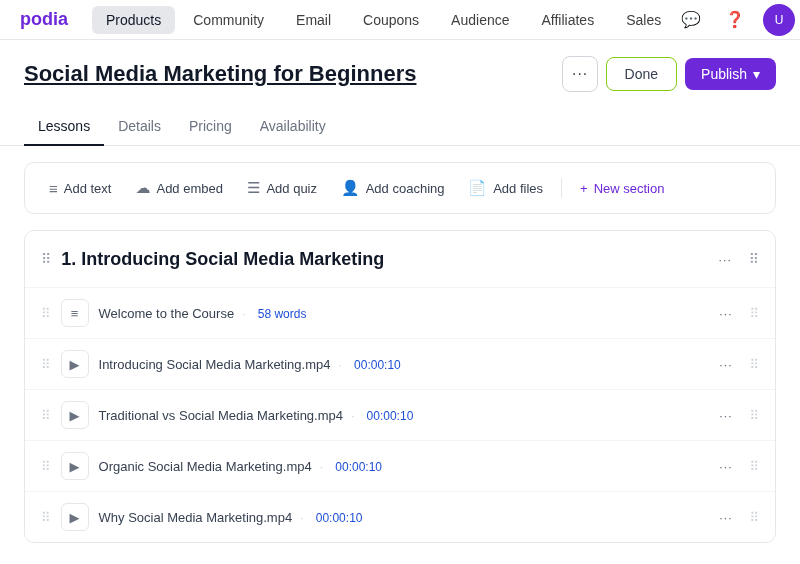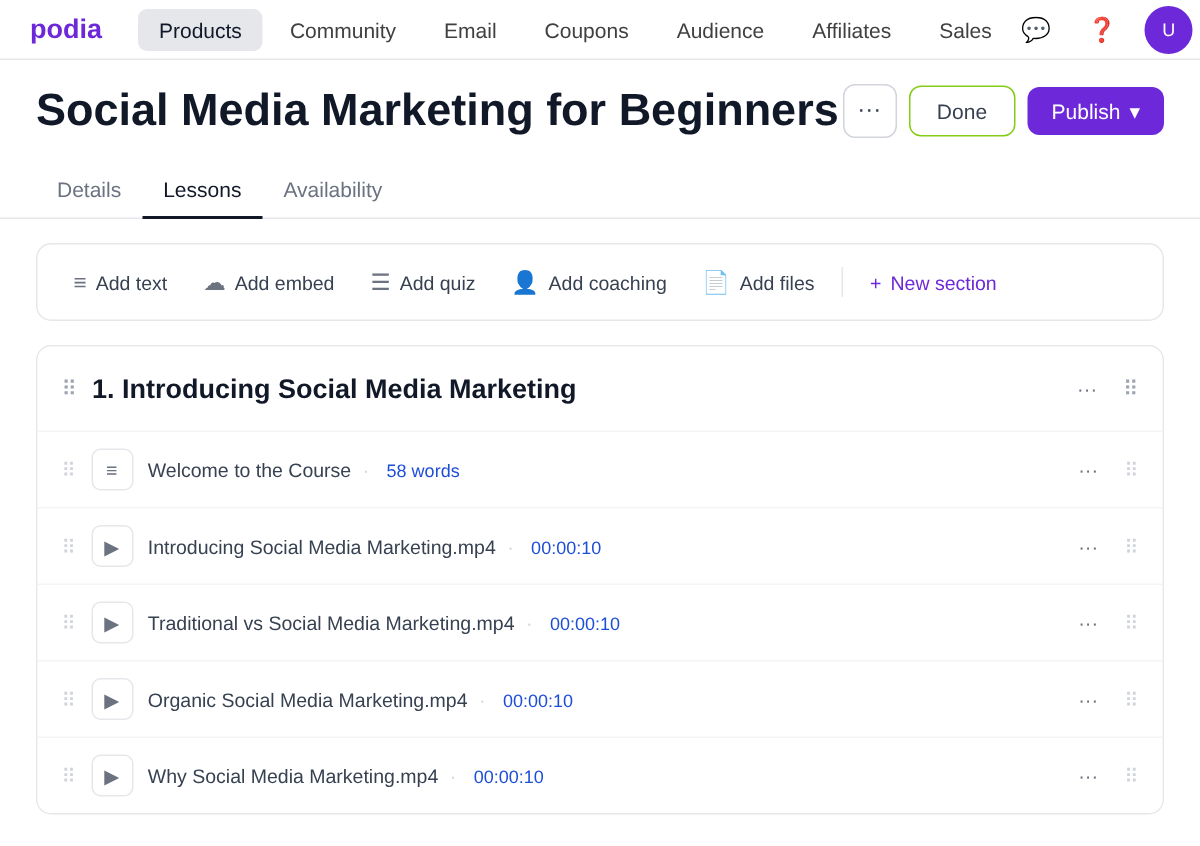--- a/index.html
+++ b/index.html
@@ -30,21 +30,21 @@
       background: #6d28d9; display: flex; align-items: center;
       justify-content: center; color: #fff; font-size: 12px; cursor: pointer;
     }
 
     
     .page-header { padding: 16px 24px 0; }
     .breadcrumb { font-size: 12px; color: #6b7280; margin-bottom: 6px; }
     .breadcrumb a { color: #6b7280; text-decoration: none; }
     .breadcrumb span { color: #6b7280; }
     .page-title-row { display: flex; align-items: center; justify-content: space-between; margin-bottom: 16px; }
-    .page-title { font-size: 30px; font-weight: 700; color: #111827; }
+    .page-title { font-size: 22px; font-weight: 700; color: #111827; text-decoration: underline; }
     .page-actions { display: flex; gap: 8px; align-items: center; }
     .btn-more {
       width: 36px; height: 36px; border: 1px solid #d1d5db; border-radius: 8px;
       background: #fff; cursor: pointer; display: flex; align-items: center;
       justify-content: center; color: #374151; font-size: 16px;
     }
     .btn-done {
       padding: 8px 18px; border: 1px solid #84cc16; border-radius: 8px;
       background: #fff; cursor: pointer; font-size: 14px; color: #374151;
       font-weight: 500;
@@ -157,22 +157,23 @@
       <button class="btn-done">Done</button>
       <button class="btn-publish">
         <span>Publish</span>
         <span>▾</span>
       </button>
     </div>
   </div>
 </div>
 
 <div class="tabs">
+  <div class="tab active">Lessons</div>
   <div class="tab">Details</div>
-  <div class="tab active">Lessons</div>
+  <div class="tab">Pricing</div>
   <div class="tab">Availability</div>
 </div>
 
 <div class="toolbar-section">
   <div class="toolbar">
     <button class="toolbar-btn">
       <span class="toolbar-icon">≡</span>
       <span>Add text</span>
     </button>
     <button class="toolbar-btn">

